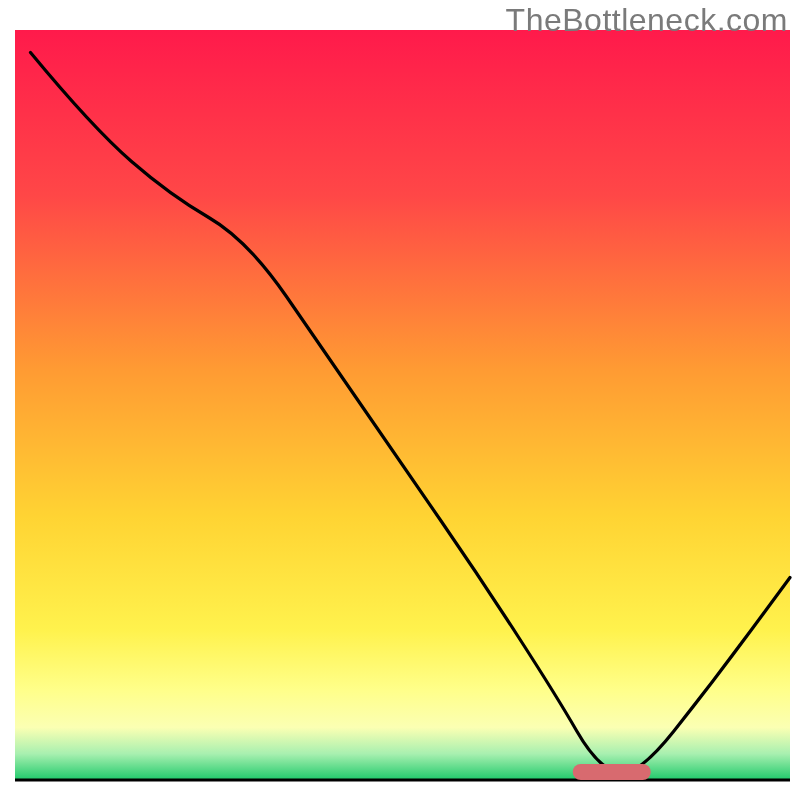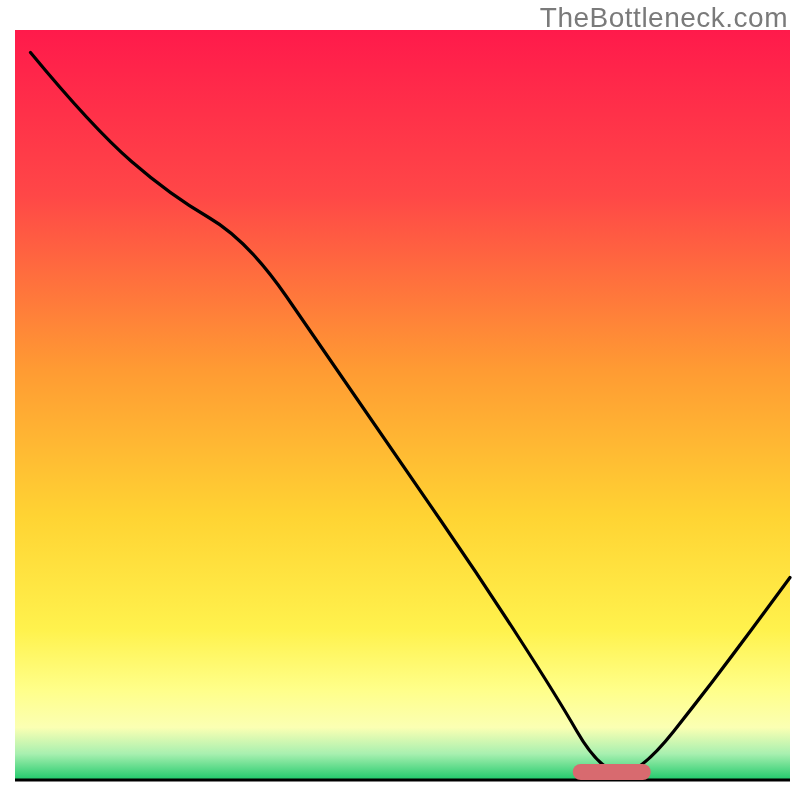--- a/index.html
+++ b/index.html
@@ -12,21 +12,21 @@
   }
   .stage {
     position: relative;
     width: 800px;
     height: 800px;
   }
   .watermark {
     position: absolute;
     top: 2px;
     right: 12px;
-    font-size: 28px;
+    font-size: 32px;
     font-weight: 500;
     color: #7a7a7a;
     letter-spacing: 0.5px;
     z-index: 10;
   }
   svg {
     position: absolute;
     top: 0;
     left: 0;
   }

